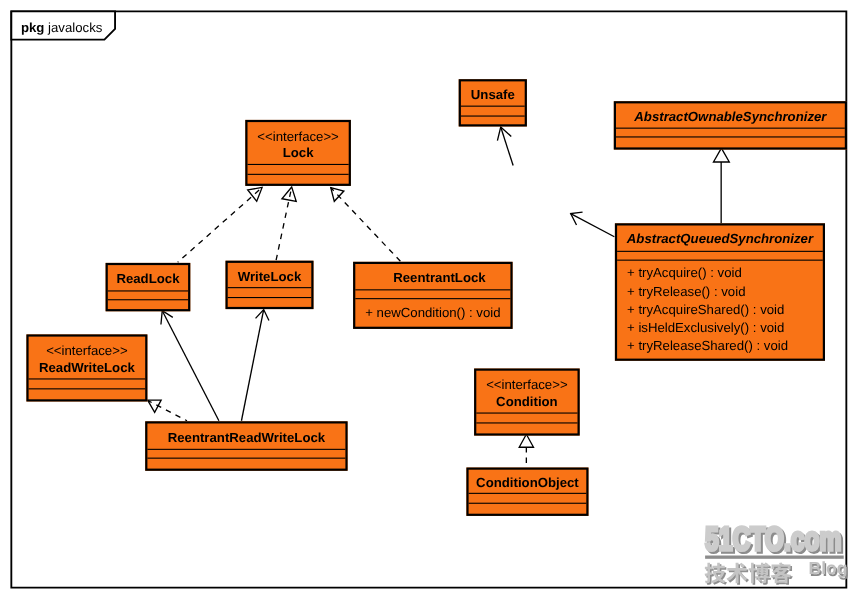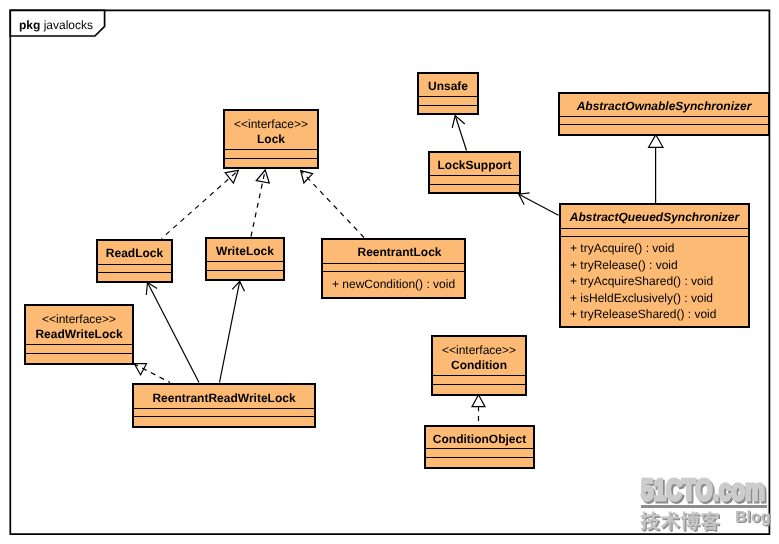--- a/index.html
+++ b/index.html
@@ -2,21 +2,21 @@
 <html><head>
 <meta charset="utf-8">
 <title>javalocks UML class diagram</title>
 <style>
   html,body{margin:0;padding:0;background:#ffffff;}
   body{width:779px;height:544px;overflow:hidden;
        font-family:"Liberation Sans",sans-serif;font-size:12px;color:#000;
        -webkit-font-smoothing:antialiased;text-rendering:geometricPrecision;}
   #canvas{position:relative;width:779px;height:544px;background:#fff;}
   svg.layer{position:absolute;left:0;top:0;width:779px;height:544px;}
-  .box{position:absolute;box-sizing:border-box;border:2px solid #000;background:#fdba74;}
+  .box{position:absolute;box-sizing:border-box;border:2px solid #000;background:#f97316;}
   .sep{position:absolute;left:0;right:0;height:1px;background:#000;}
   .ttl{position:absolute;left:0;right:0;text-align:center;font-weight:bold;
        font-size:12px;line-height:12px;}
   .st{position:absolute;left:0;right:0;text-align:center;font-size:12px;line-height:12px;}
   .abs{font-style:italic;}
   .mem{position:absolute;font-size:12px;line-height:12px;white-space:nowrap;}
   .tabtxt{position:absolute;font-size:12px;line-height:12px;white-space:nowrap;}
   .wm{position:absolute;left:641px;top:476px;width:128px;}
   .wm-main{position:absolute;left:0;top:0;font-family:"Liberation Sans",sans-serif;
            font-weight:bold;font-size:30px;line-height:30px;
@@ -106,25 +106,20 @@
     <div class="sep" style="top:37.5px;"></div>
     <div class="sep" style="top:46.5px;"></div>
   </div>
 
   <div class="box" style="left:417px;top:72px;width:62px;height:43px;">
     <div class="ttl" style="top:6px;">Unsafe</div>
     <div class="sep" style="top:21.5px;"></div>
     <div class="sep" style="top:30.5px;"></div>
   </div>
 
-  <div class="box" style="left:428px;top:151px;width:93px;height:43px;">
-    <div class="ttl" style="top:6px;">LockSupport</div>
-    <div class="sep" style="top:21.5px;"></div>
-    <div class="sep" style="top:30.5px;"></div>
-  </div>
 
   <div class="box" style="left:558px;top:92px;width:212px;height:44px;">
     <div class="ttl abs" style="top:6px;">AbstractOwnableSynchronizer</div>
     <div class="sep" style="top:21.5px;"></div>
     <div class="sep" style="top:30px;"></div>
   </div>
 
   <div class="box" style="left:559px;top:203px;width:191px;height:125px;">
     <div class="ttl abs" style="top:6px;">AbstractQueuedSynchronizer</div>
     <div class="sep" style="top:22.5px;"></div>

